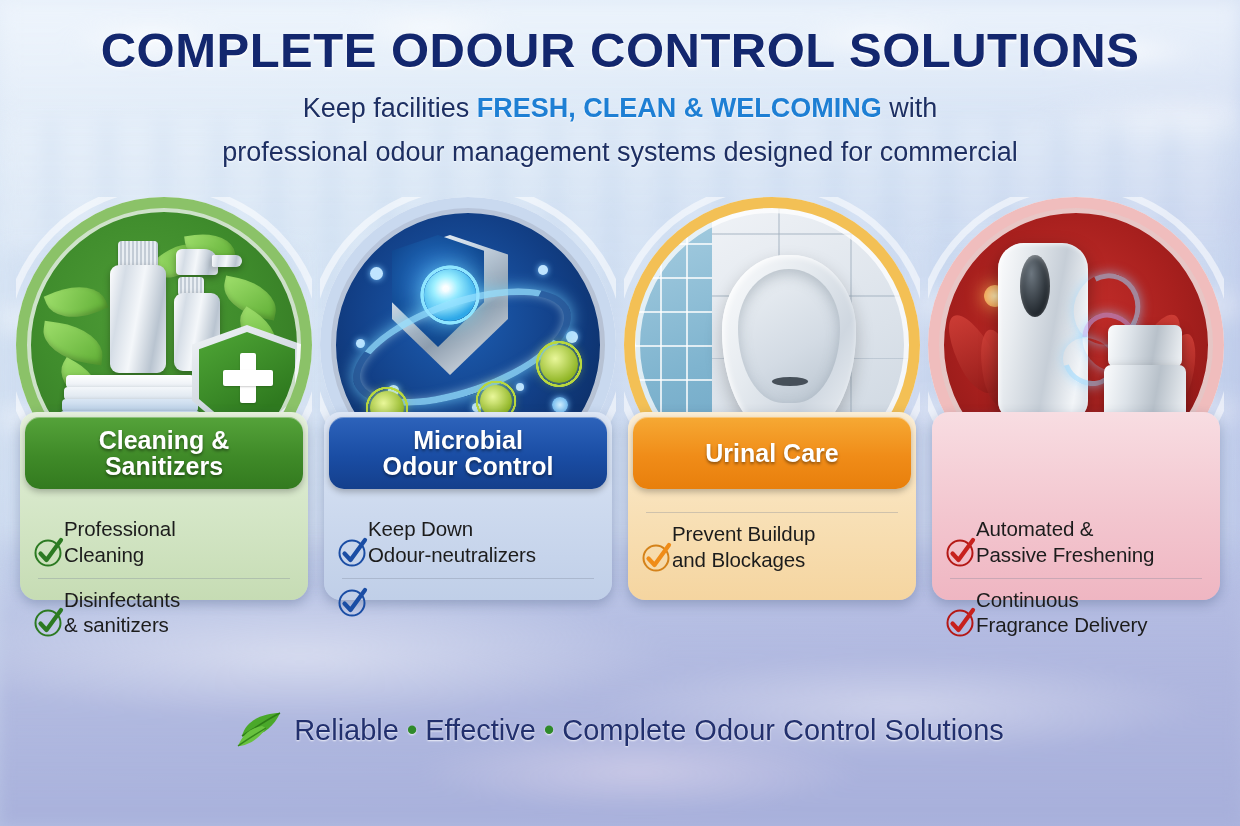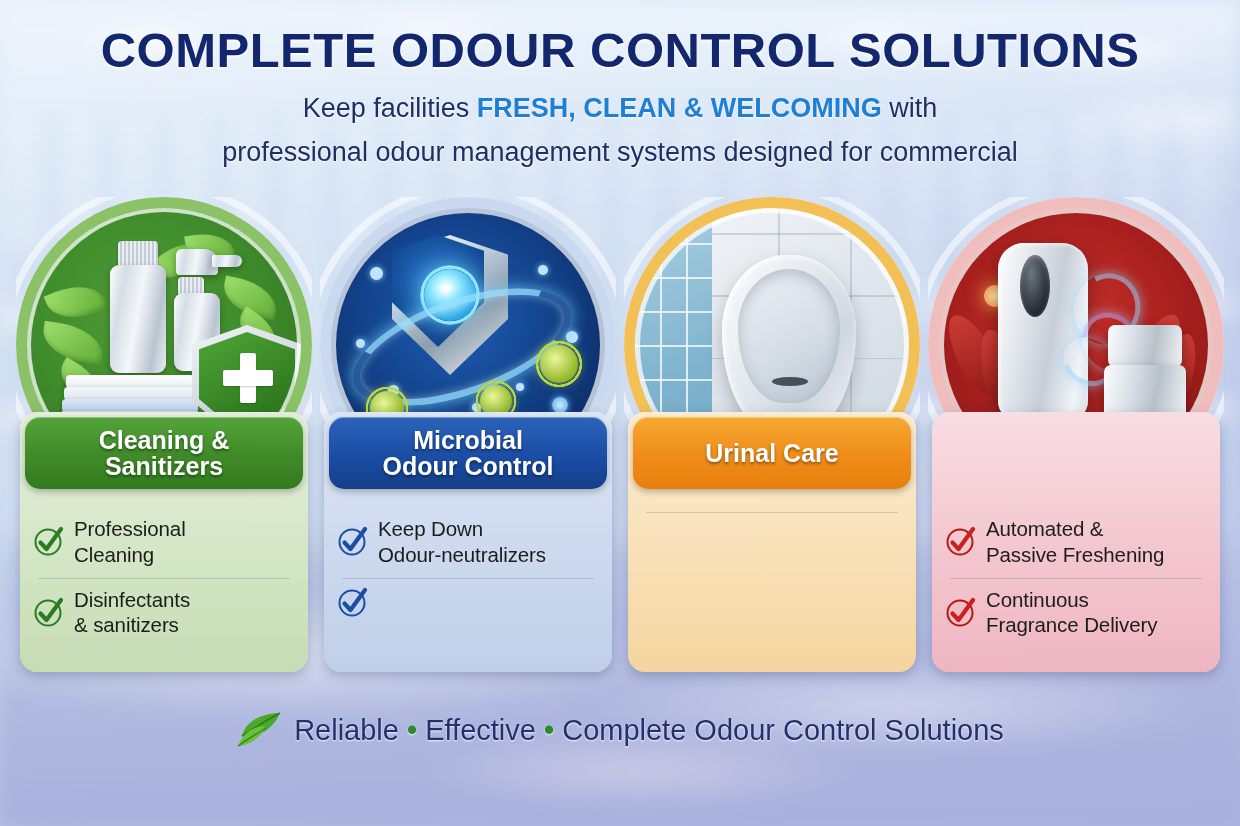--- a/index.html
+++ b/index.html
@@ -219,37 +219,37 @@
     box-shadow:0 5px 12px rgba(0,0,0,0.35);
   }
   .mist {
     position:absolute; border:5px solid rgba(150,215,255,0.55); border-radius:50%;
     border-bottom-color:transparent; border-left-color:transparent;
     box-shadow:0 0 12px rgba(140,210,255,0.6);
   }
 
   
   .panel {
-    position:absolute; left:6px; top:215px; width:288px; height:260px;
+    position:absolute; left:6px; top:215px; width:288px; height:188px;
     border-radius:17px;
     box-shadow:0 4px 12px rgba(40,60,100,0.28);
     z-index:4; overflow:visible;
   }
   .panel-head {
     position:absolute; left:5px; top:5px; right:5px; height:72px;
     border-radius:15px;
     display:flex; align-items:center; justify-content:center;
     text-align:center; line-height:1.06;
     font-size:25px; font-weight:bold; color:#ffffff;
     text-shadow:0 2px 3px rgba(0,0,0,0.42);
     box-shadow:0 3px 6px rgba(0,0,0,0.25), inset 0 1px 0 rgba(255,255,255,0.35);
     padding:0 6px;
   }
   .panel-body { position:absolute; left:0; right:0; top:82px; bottom:0; padding:16px 14px 10px 14px; }
-  .bullet { display:flex; align-items:center; gap:10px; padding:6px 0 8px 0; }
+  .bullet { display:flex; align-items:flex-end; padding:6px 0 8px 0; }
   .divider { height:1px; margin:2px 4px; background:rgba(120,130,150,0.32); }
   .tick { flex:0 0 auto; width:30px; height:30px; position:relative; margin-top:1px; }
   .tick svg { position:absolute; left:-1px; top:-3px; }
   .btext { font-size:20.5px; line-height:1.26; color:#1c1c1c; letter-spacing:-0.1px; }
 
   
   .p-green { background:linear-gradient(180deg,#e4efdb 0%,#d4e6c6 55%,#c6dcb4 100%); }
   .h-green { background:linear-gradient(180deg,#55a33a 0%,#3f8a28 55%,#337a1f 100%); }
   .p-blue  { background:linear-gradient(180deg,#dde6f5 0%,#ccd9ee 55%,#c0cfe8 100%); }
   .h-blue  { background:linear-gradient(180deg,#2d63bb 0%,#1a4da4 55%,#143f8c 100%); }
@@ -446,20 +446,32 @@
         <div class="medal-ring ring-gold"></div>
         <div class="medal-halo"></div>
       </div>
 
       <div class="panel p-gold">
         <div class="panel-head h-gold">
           <span>Urinal Care</span>
         </div>
         <div class="panel-body">
           <div class="divider"></div>
+          <div class="bullet">
+            <span class="tick">
+              <svg width="34" height="34" viewBox="0 0 34 34">
+                <circle cx="15" cy="18" r="12.5" fill="none" stroke="#d4821a" stroke-width="2"></circle>
+                <path d="M7.5 18.5 L13.5 25 L28 5" fill="none" stroke="#f08c18" stroke-width="4.2" stroke-linecap="round" stroke-linejoin="round"></path>
+              </svg>
+            </span>
+            <span class="btext">
+              <span>Prevent Buildup</span><br>
+              <span>and Blockages</span>
+            </span>
+          </div>
         </div>
       </div>
     </div>
 
     <div class="card">
       <div class="medal">
         <div class="medal-inner">
           <div class="scene sc-red">
             <div class="petal" style="left:18px;  top:104px; width:36px; height:86px; transform:rotate(-28deg);"></div>
             <div class="petal" style="left:44px;  top:122px; width:32px; height:80px; transform:rotate(-12deg);"></div>

